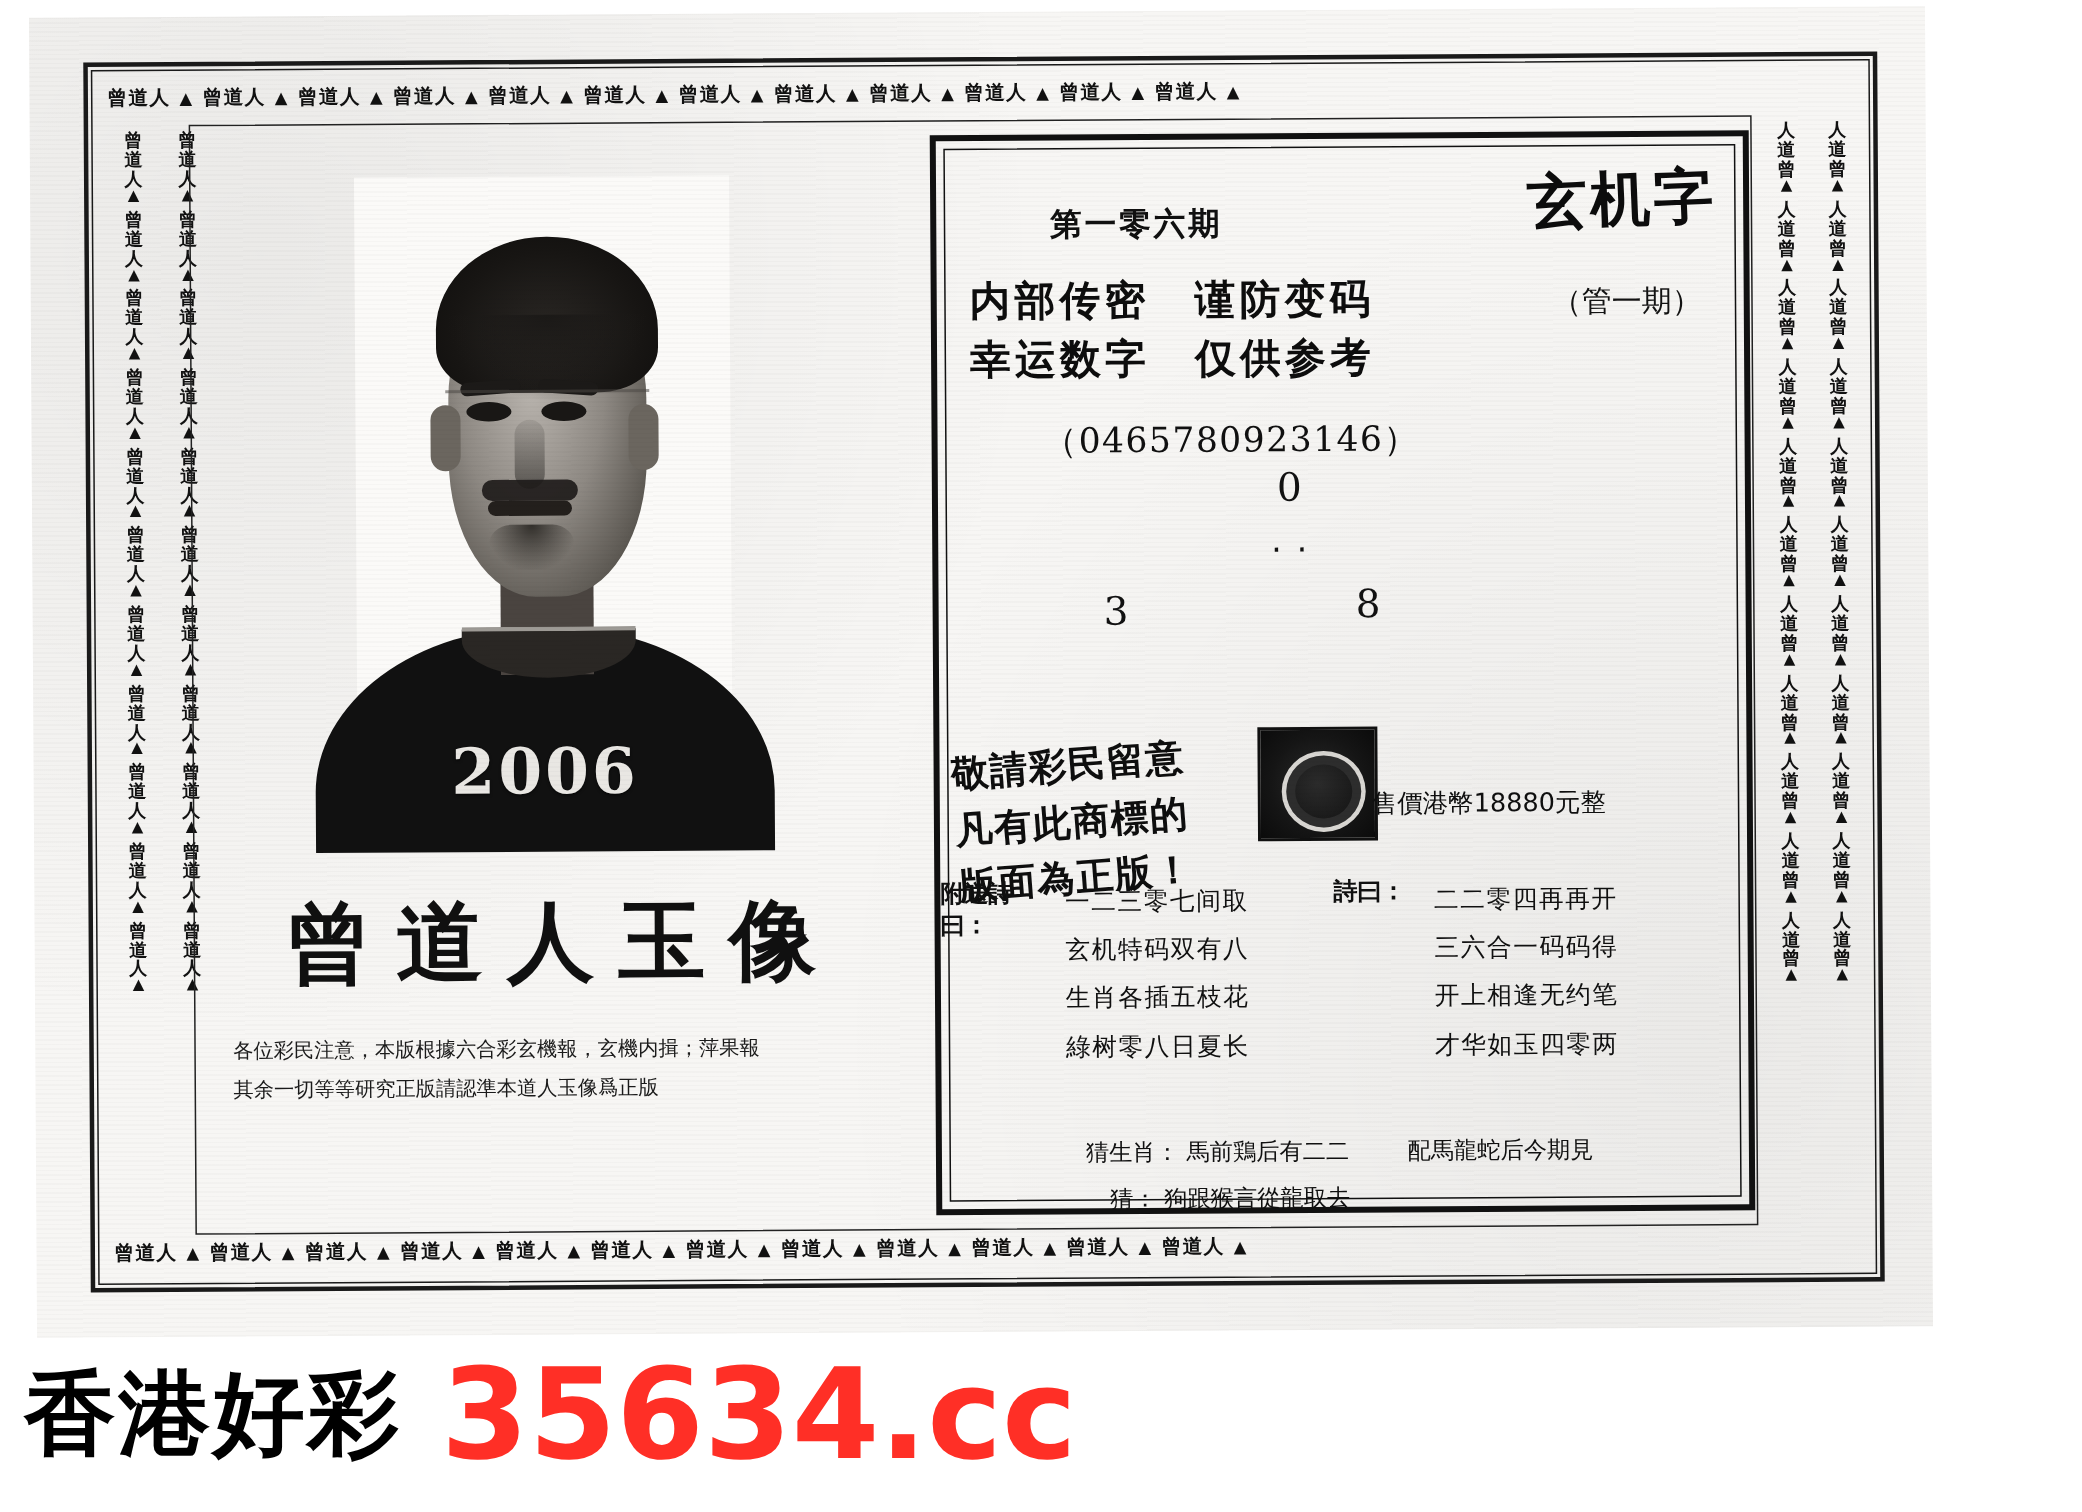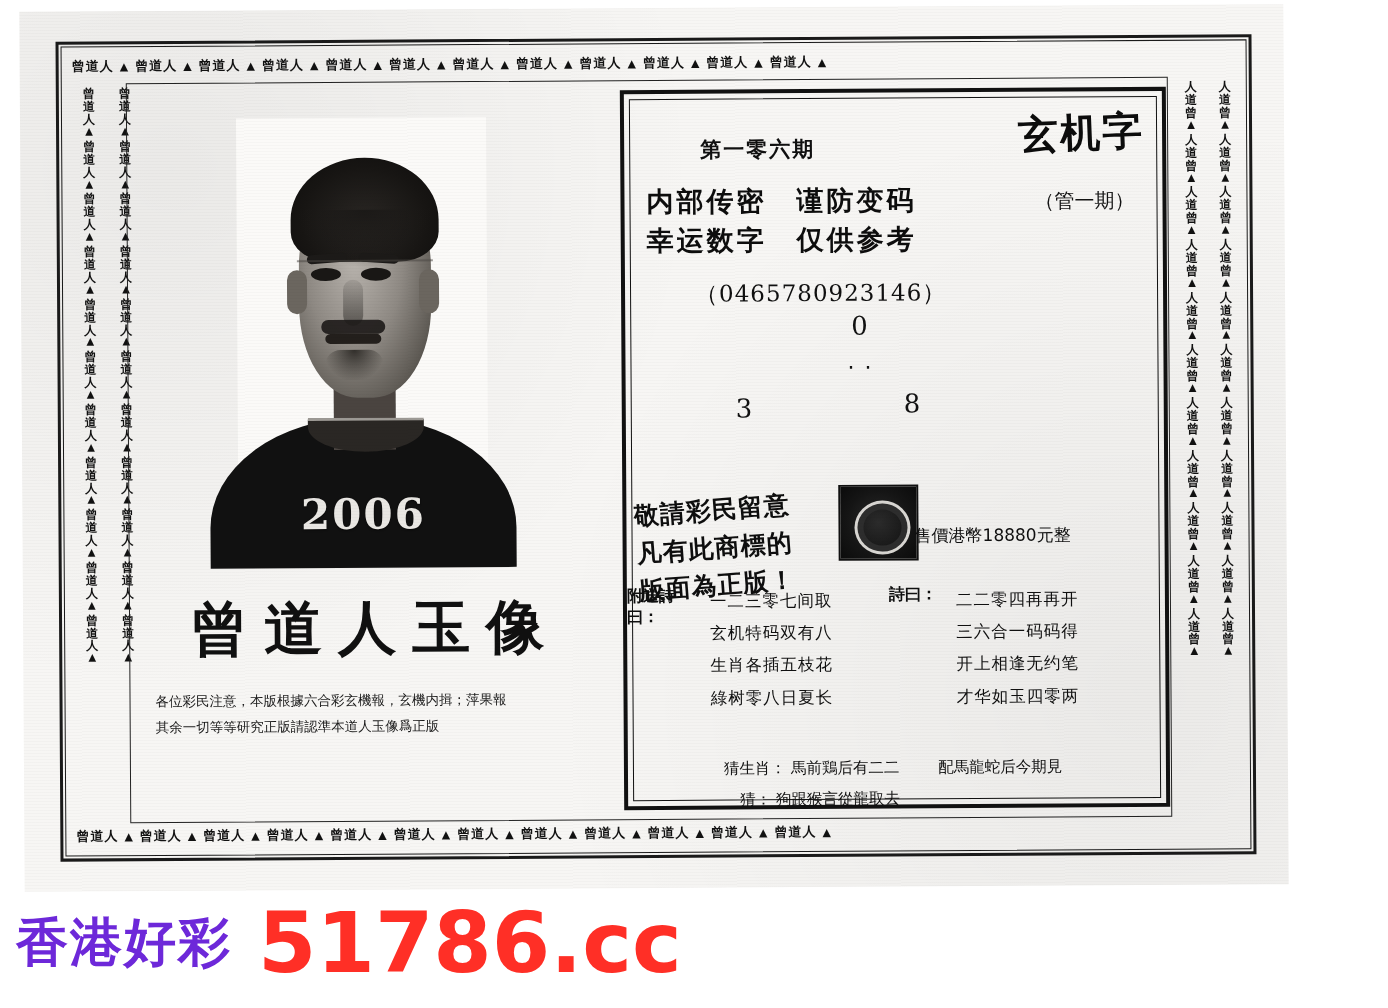--- a/index.html
+++ b/index.html
@@ -278,21 +278,21 @@
 
   
   #watermark{
     position:absolute; left:16px; top:890px;
     width:900px; height:106px;
     display:flex; align-items:center;
     pointer-events:none;
   }
   #watermark .wm-cn{
     font-family:"DejaVu Sans", sans-serif;
-    font-weight:bold; font-size:52px; color:#6d28d9;
+    font-weight:bold; font-size:61px; color:#000000;
     letter-spacing:2px;
     text-shadow:2px 2px 0 rgba(255,255,255,.55);
   }
   #watermark .wm-num{
     font-family:"DejaVu Sans", sans-serif;
     font-weight:bold; font-size:84px; color:#ff2f26;
     margin-left:26px;
     text-shadow:2px 2px 0 rgba(255,255,255,.55);
   }
   .noise{
@@ -683,14 +683,14 @@
       </div>
 
     </div>
   </div>
 
   <div class="noise"></div>
 </div>
 
 <div id="watermark">
   <span class="wm-cn">香港好彩</span>
-  <span class="wm-num">51786.cc</span>
+  <span class="wm-num">35634.cc</span>
 </div>
 
 </body></html>

